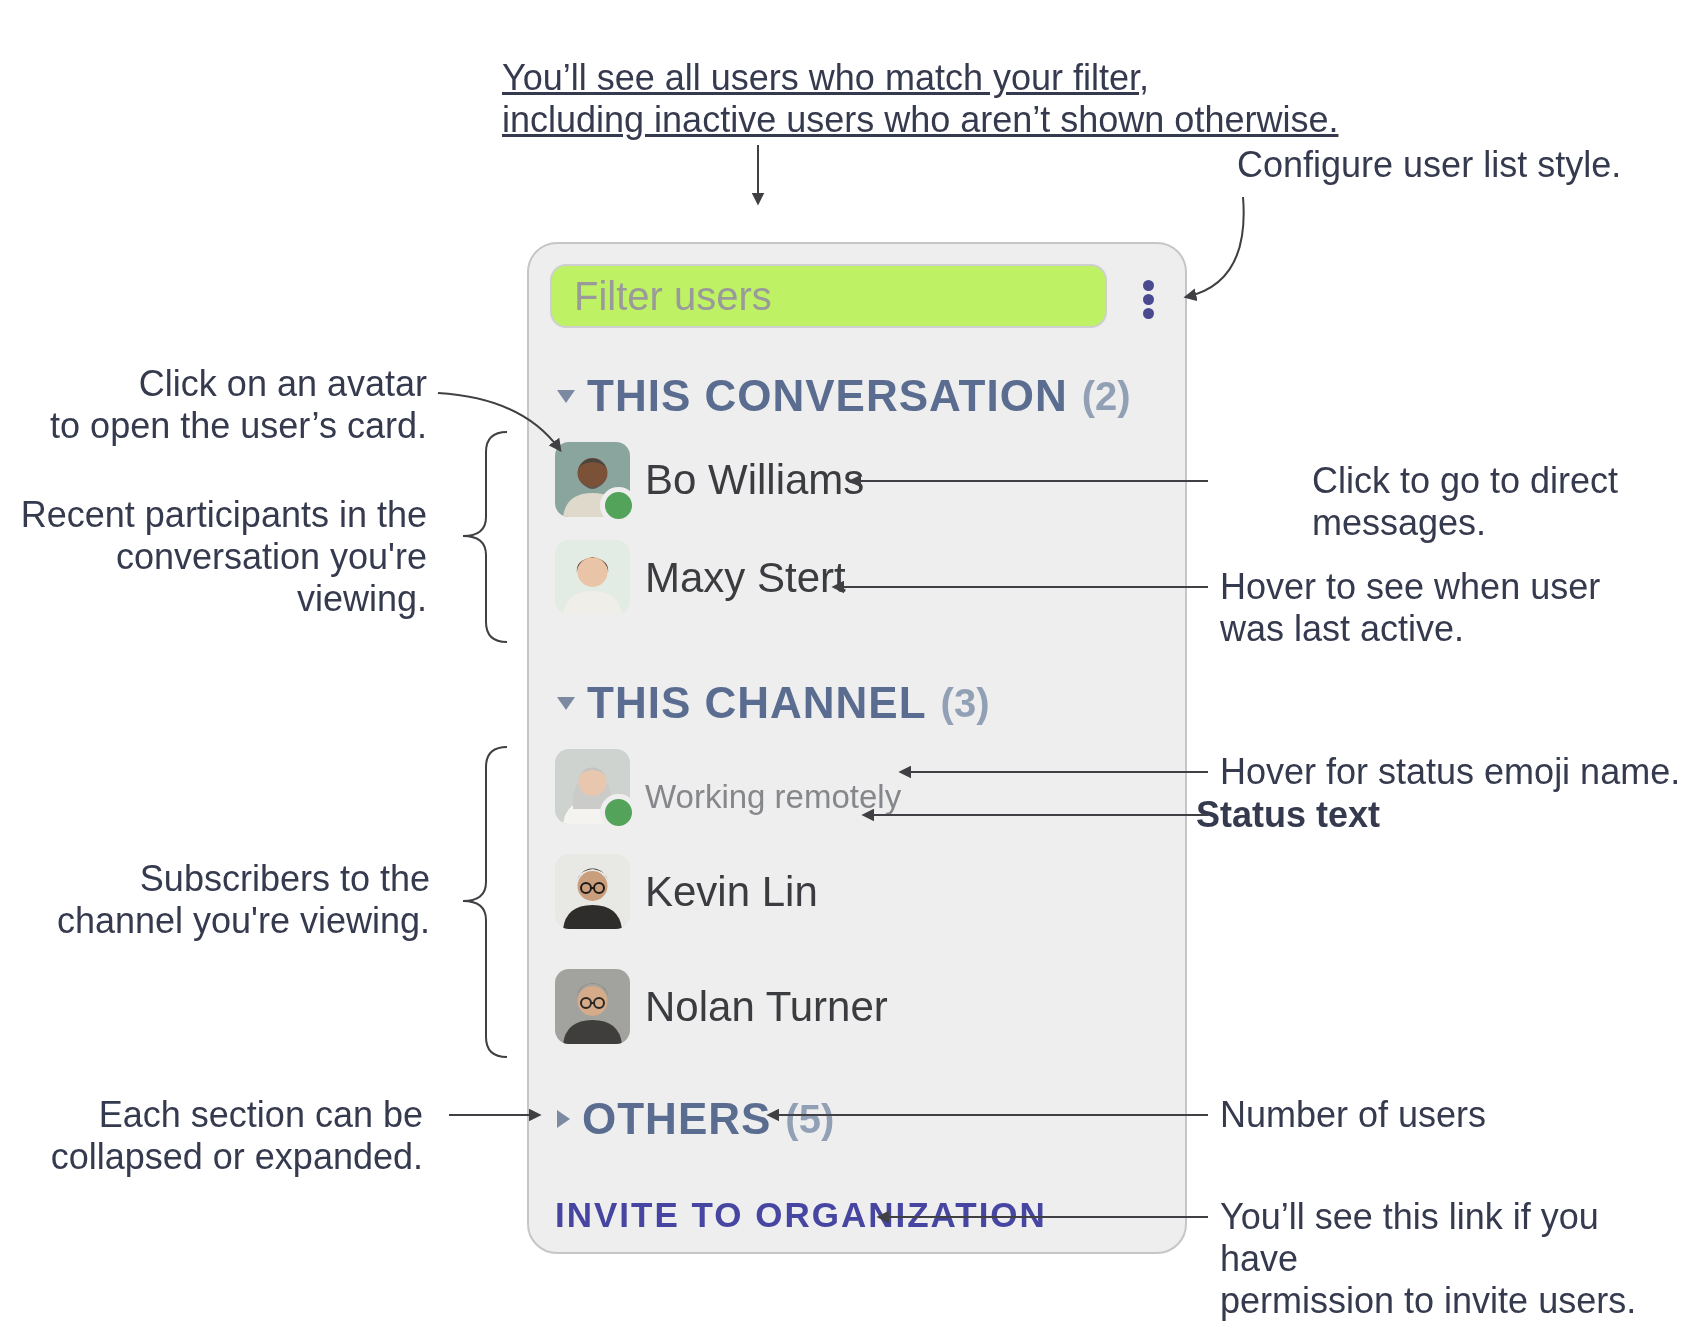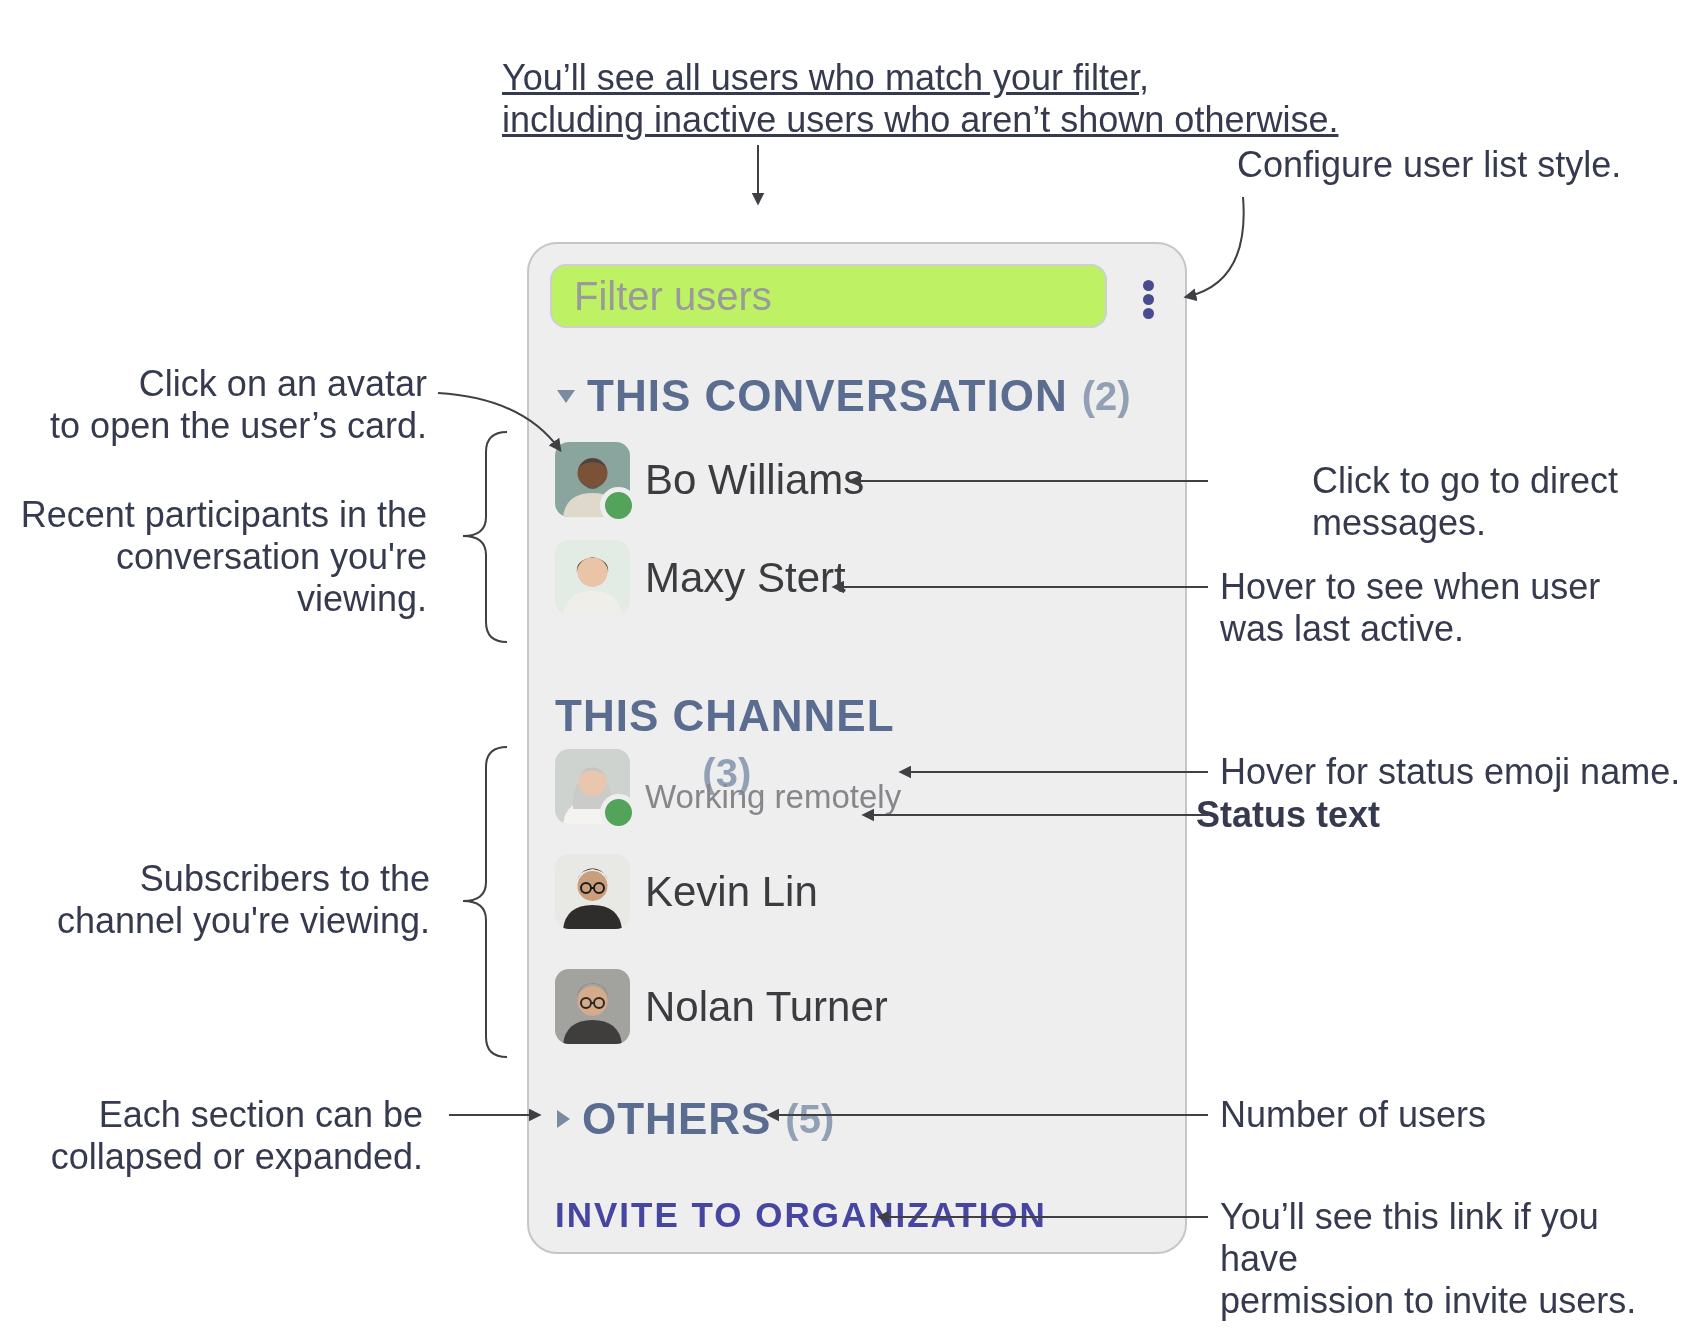--- a/index.html
+++ b/index.html
@@ -102,21 +102,21 @@
         <svg viewBox="0 0 75 75">
           <rect width="75" height="75" fill="#e3ece4"></rect>
           <path d="M8,75 Q11,51 37.5,51 Q64,51 67,75 Z" fill="#efeee9"></path>
           <circle cx="37.5" cy="32" r="15" fill="#eac4a6"></circle>
           <path d="M22,33 A15.5,15.5 0 1 1 53,33 Q55,20 37.5,17 Q20,20 22,33 Z" fill="#6a4733"></path>
         </svg>
       </div>
       <span class="user-name">Maxy Stert</span>
     </div>
 
-    <div class="sec" style="top:437px;flex-direction:column;">
+    <div class="sec" style="top:437px;">
       <svg width="22" height="17" viewBox="0 0 22 17">
           <polygon points="2,2 20,2 11,15" fill="#7b8aa1"></polygon>
         </svg>
       <span class="sec-label">THIS CHANNEL</span>
       <span class="sec-count">(3)</span>
     </div>
 
     <div class="row" style="top:505px;">
       <div class="avatar">
         <svg viewBox="0 0 75 75">

